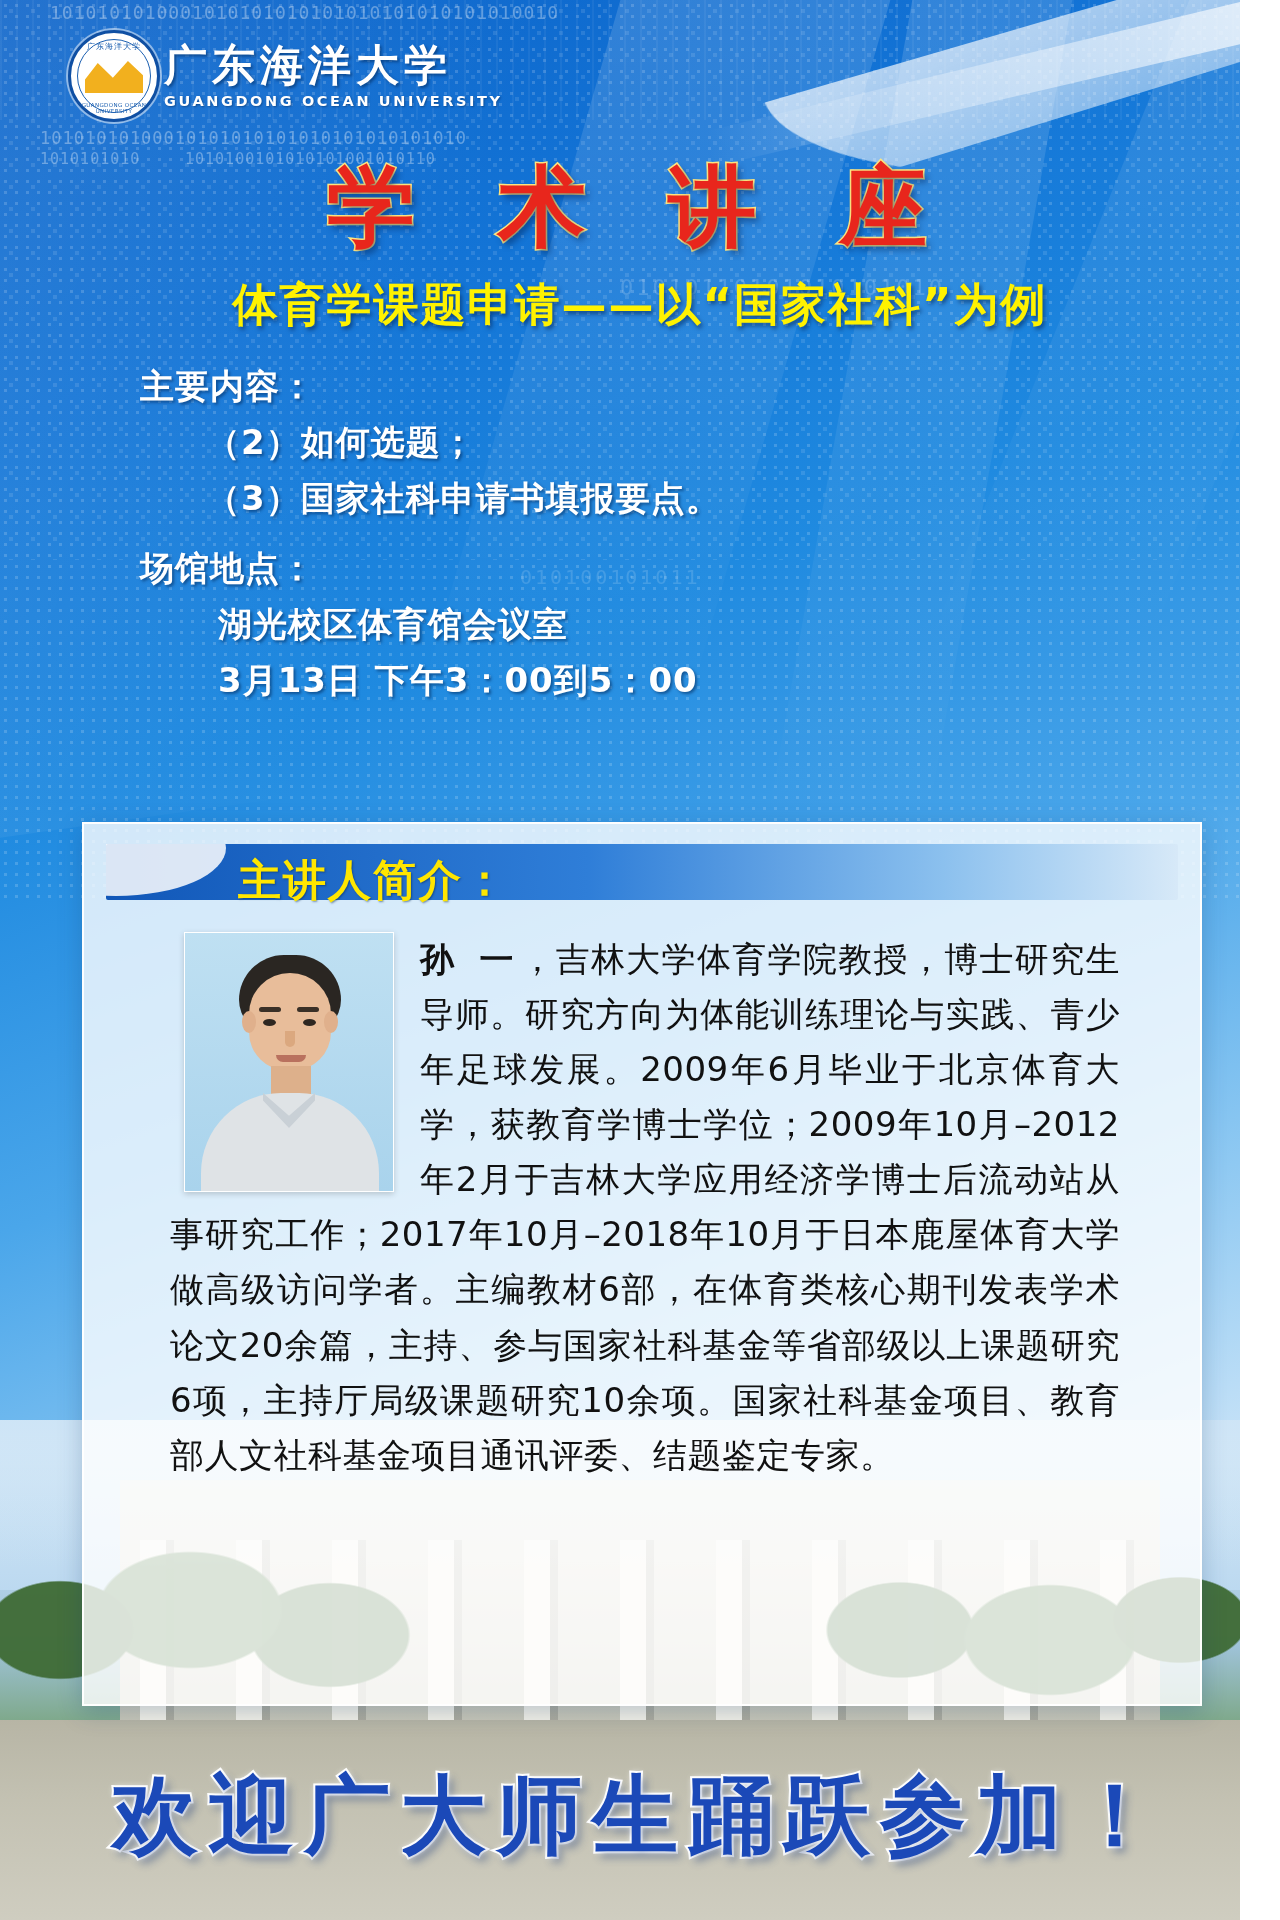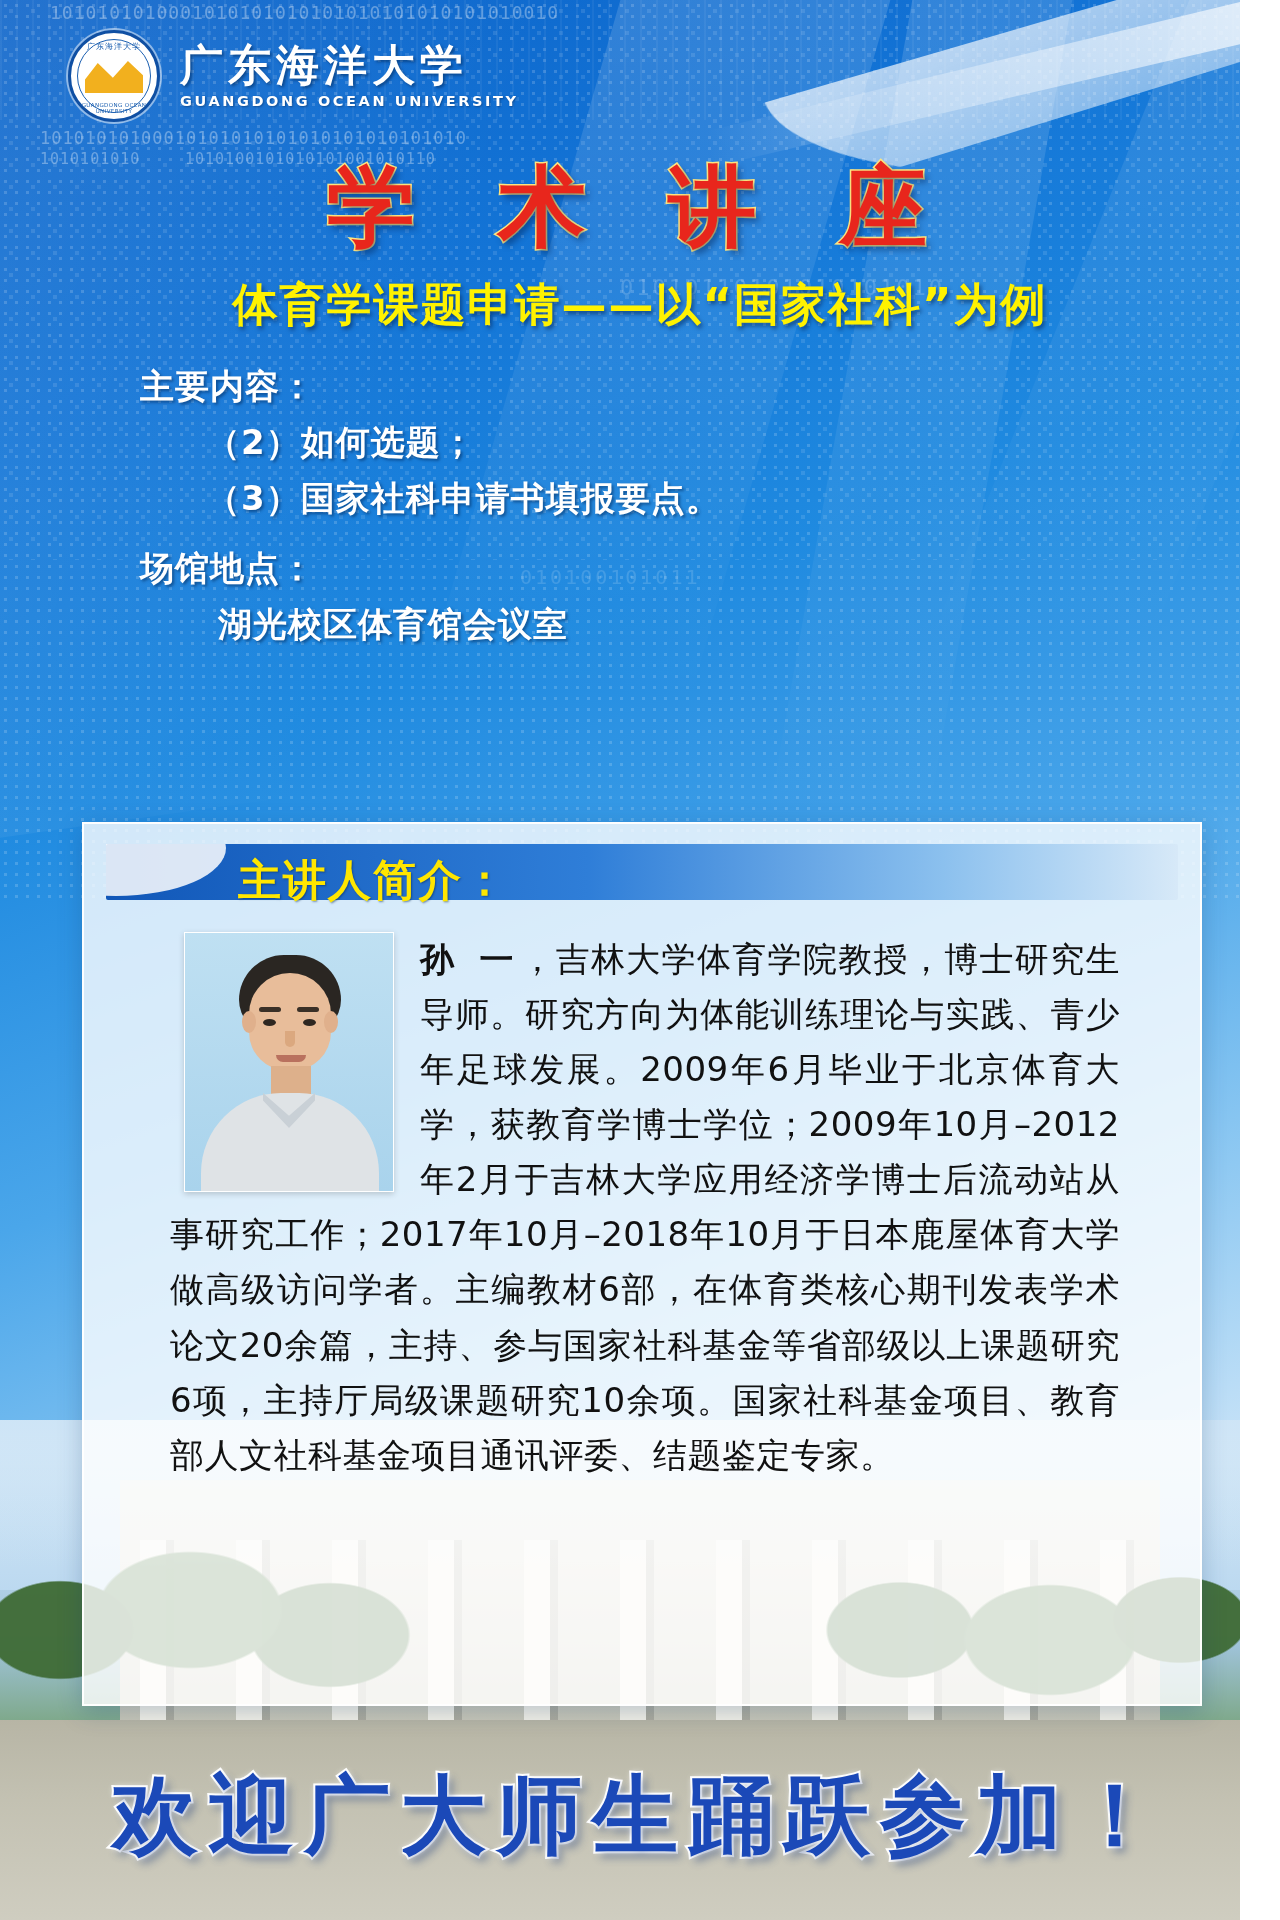--- a/index.html
+++ b/index.html
@@ -136,21 +136,21 @@
     transform: rotate(-7deg);
     clip-path: polygon(0 70%, 100% 10%, 100% 45%, 0 100%);
   }
 
   
   .logo-block {
     position: absolute;
     left: 68px; top: 30px;
     display: flex;
     align-items: center;
-    gap: 20px;
+    gap: 4px;
   }
   .logo-mark {
     width: 86px; height: 86px;
     border-radius: 50%;
     background: #ffffff;
     border: 3px solid #0f4fa3;
     position: relative;
     box-shadow: 0 0 0 2px rgba(255,255,255,0.5);
     overflow: hidden;
   }
@@ -398,20 +398,21 @@
 
   <div class="main-title">学 术 讲 座</div>
   <div class="sub-title">体育学课题申请——以“国家社科”为例</div>
 
   <div class="info">
     <div class="label">主要内容：</div>
     <div class="line indent">（2）如何选题；</div>
     <div class="line indent">（3）国家社科申请书填报要点。</div>
     <div class="label gap">场馆地点：</div>
     <div class="line indent-sm">湖光校区体育馆会议室</div>
+    <div class="line indent-sm">3月13日 下午3：00到5：00</div>
   </div>
 
   <div class="card">
     <div class="card-head">
       <div class="curve"></div>
       <div class="htxt">主讲人简介：</div>
     </div>
 
     <div class="portrait">
       <div class="hair"></div>

